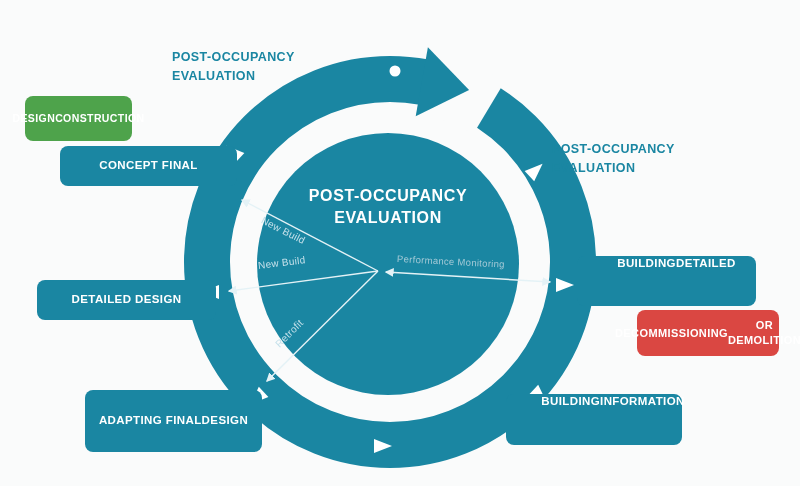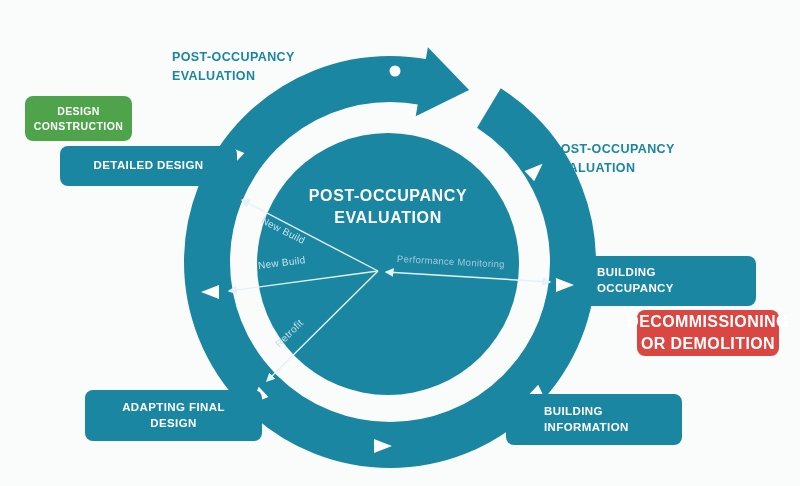--- a/index.html
+++ b/index.html
@@ -12,28 +12,28 @@
   .box{
     position:absolute;
     background:#1a86a2;
     color:#ffffff;
     font-weight:bold;
     font-size:11.5px;
     letter-spacing:.4px;
     line-height:1.35;
     border-radius:8px;
     display:flex;
-    flex-direction:column;
+    flex-direction:row;
     justify-content:center;
     align-items:center;
     text-align:center;
     box-sizing:border-box;
   }
   .box.green{background:#4ea34b;font-size:10.5px;}
-  .box.red{background:#da4742;font-size:16px;}
+  .box.red{background:#da4742;font-size:11px;}
   .box.left{align-items:flex-start;text-align:right;}
   .float-label{
     position:absolute;
     color:#1a86a2;
     font-weight:bold;
     font-size:12.5px;
     letter-spacing:.4px;
     line-height:1.55;
   }
   .center-label{
@@ -106,37 +106,40 @@
     <div>POST-OCCUPANCY</div>
     <div>EVALUATION</div>
   </div>
 
   <div class="box green" style="left:25px;top:96px;width:107px;height:45px;">
     <div>DESIGN</div>
     <div>CONSTRUCTION</div>
   </div>
 
   <div class="box" style="left:60px;top:146px;width:177px;height:40px;">
+    <div>CONCEPT FINAL</div>
+  </div>
+
+  <div class="box" style="left:37px;top:280px;width:179px;height:40px;">
     <div>DETAILED DESIGN</div>
   </div>
 
-
-  <div class="box" style="left:85px;top:390px;width:177px;height:51px;">
+  <div class="box" style="left:85px;top:390px;width:177px;height:62px;">
     <div>ADAPTING FINAL</div>
     <div>DESIGN</div>
   </div>
 
   <div class="box left" style="left:506px;top:394px;width:176px;height:51px;padding-left:38px;">
     <div>BUILDING</div>
     <div>INFORMATION</div>
   </div>
 
   <div class="box left" style="left:577px;top:256px;width:179px;height:50px;padding-left:20px;">
     <div>BUILDING</div>
-    <div>OCCUPANCY</div>
+    <div>DETAILED</div>
   </div>
 
   <div class="box red" style="left:637px;top:310px;width:142px;height:46px;">
     <div>DECOMMISSIONING</div>
     <div>OR DEMOLITION</div>
   </div>
 
 </div>
 
 </body></html>

